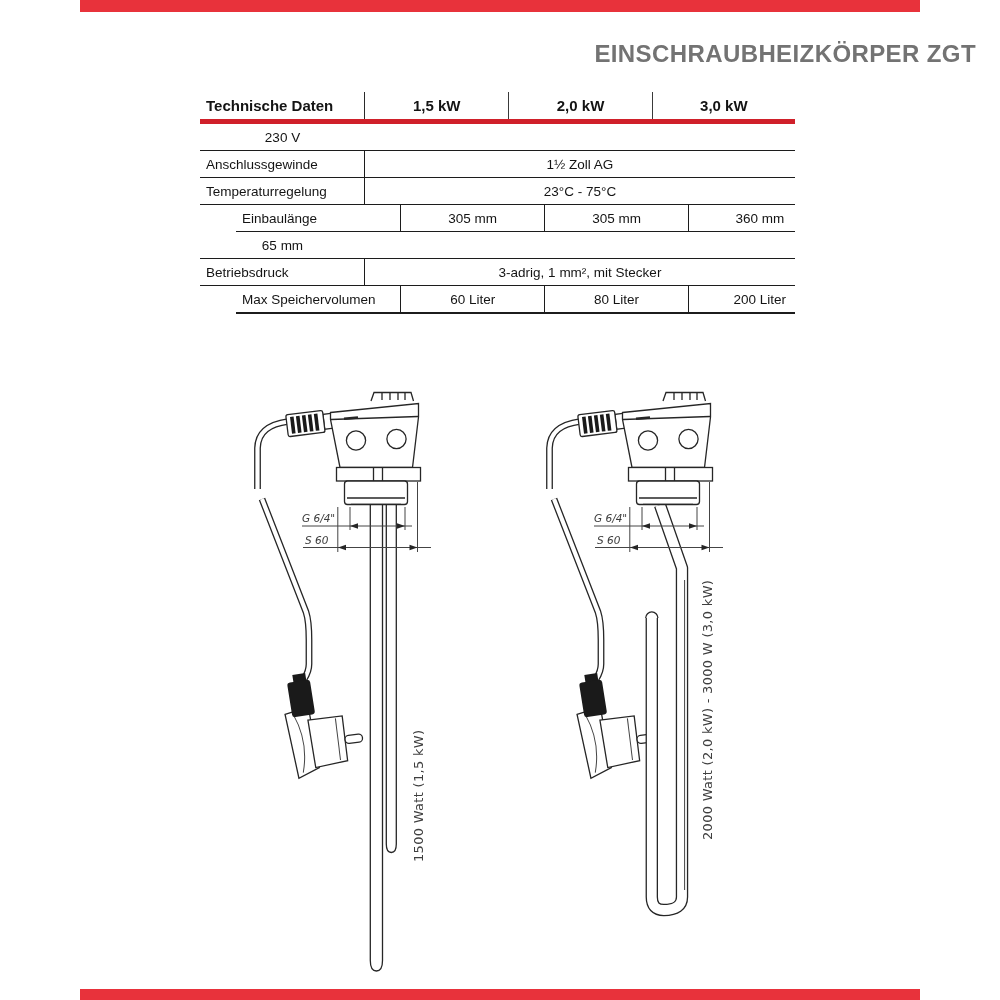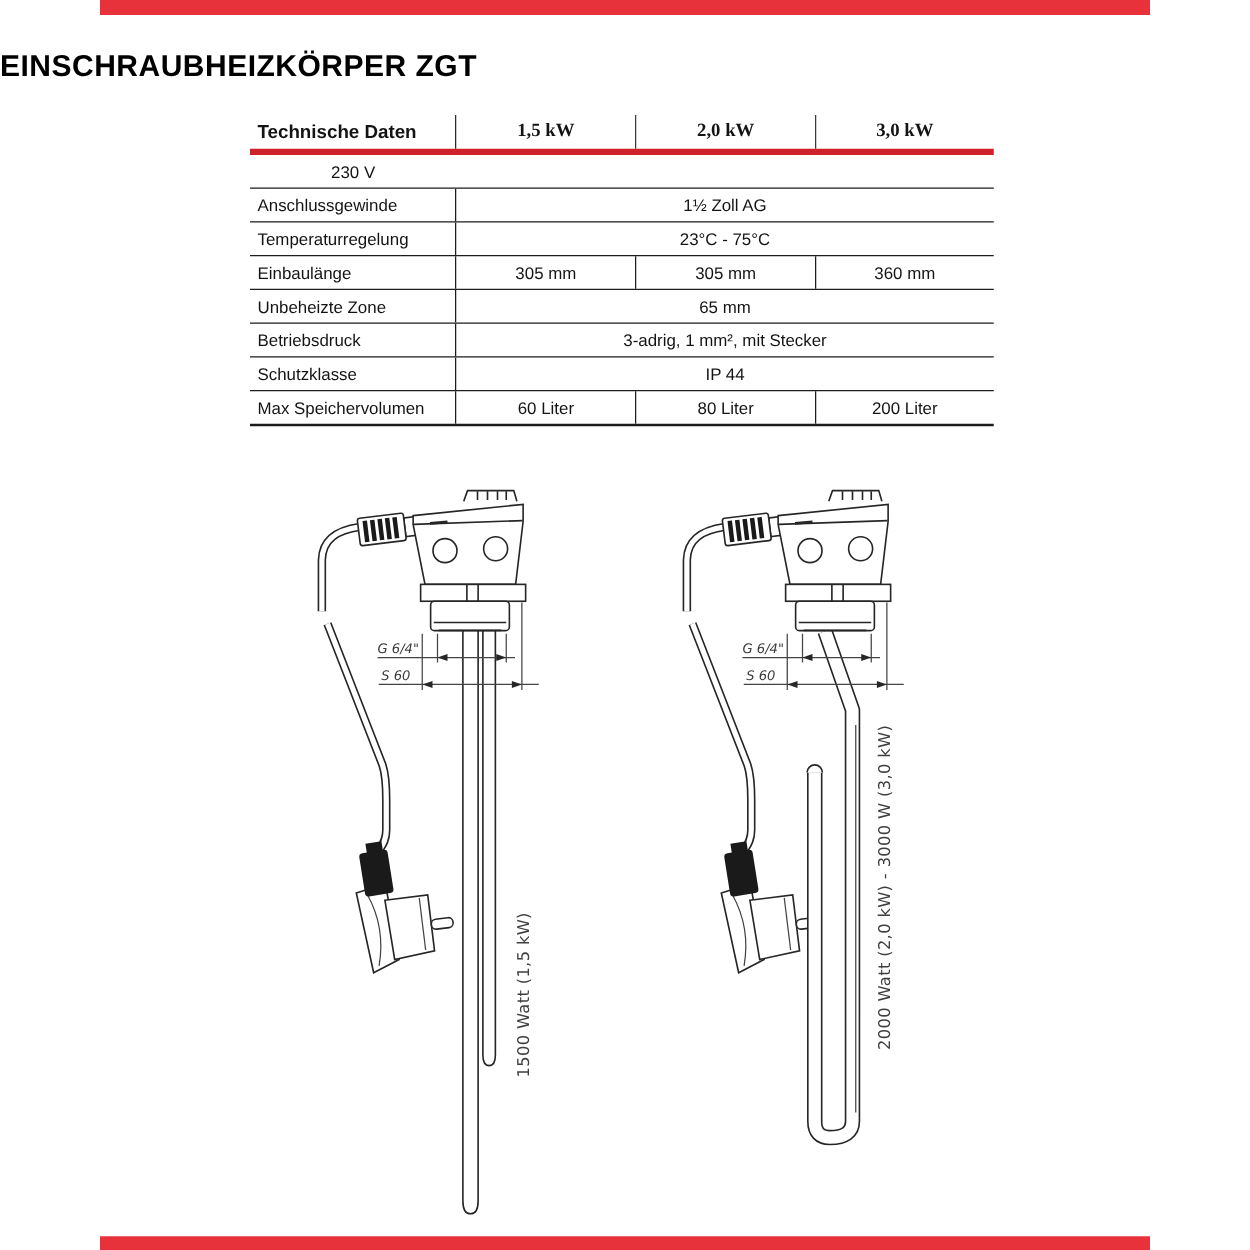--- a/index.html
+++ b/index.html
@@ -2,34 +2,34 @@
 <html><head>
 <meta charset="utf-8">
 <style>
   html,body{margin:0;padding:0;background:#ffffff;}
   body{width:1000px;height:1000px;position:relative;font-family:"Liberation Sans",sans-serif;color:#141414;overflow:hidden;}
 
   .redbar{position:absolute;left:80px;width:840px;background:#e8323b;}
   .redbar.top{top:0;height:12px;}
   .redbar.bottom{top:989px;height:11px;}
 
-  .page-title{position:absolute;top:40px;left:0;width:976px;text-align:left;
-    font-size:24px;font-weight:bold;letter-spacing:.4px;color:#000000;}
+  .page-title{position:absolute;top:40px;left:0;width:976px;text-align:right;
+    font-size:24px;font-weight:bold;letter-spacing:.4px;color:#737373;}
 
   
   .tech-table{position:absolute;left:200px;top:92px;width:595px;}
   .thead{display:grid;grid-template-columns:165px 143.4px 143.3px 143.3px;height:27px;}
   .thead .hcell{display:flex;align-items:center;font-weight:bold;font-size:15px;}
   .thead .hlabel{padding-left:6px;border-right:1.5px solid #2a2a2a;}
-  .thead .hval{justify-content:center;font-family:Liberation Serif, serif;}
+  .thead .hval{justify-content:center;}
   .thead .hval + .hval{border-left:1.2px solid #3a3a3a;}
   .redrule{height:5px;background:#d0202a;}
   .trow{display:grid;grid-template-columns:165px 430px;height:26px;
     border-bottom:1.6px solid #1c1c1c;font-size:13.5px;}
-  .trow.cols3{grid-template-columns:165px 143.4px 143.3px 143.3px;}
+  .trow.cols3{grid-template-columns:165px 143.4px 143.3px 143.3px;margin-left:36px;}
   .trow:last-child{border-bottom:2.2px solid #1c1c1c;}
   .tcell{display:flex;align-items:center;height:100%;}
   .tlabel{padding-left:6px;border-right:1.6px solid #1c1c1c;}
   .tval{justify-content:center;text-align:center;}
   .cols3 .tval + .tval{border-left:1.6px solid #1c1c1c;}
 
   
   svg{position:absolute;}
   .ln{stroke:#262626;stroke-width:1.3;fill:none;}
   .lnw{stroke:#262626;stroke-width:1.3;fill:#ffffff;}
@@ -70,30 +70,25 @@
     <div class="tcell tlabel">Temperaturregelung</div>
     <div class="tcell tval">23°C - 75°C</div>
   </div>
   <div class="trow cols3">
     <div class="tcell tlabel">Einbaulänge</div>
     <div class="tcell tval">305 mm</div>
     <div class="tcell tval">305 mm</div>
     <div class="tcell tval">360 mm</div>
   </div>
   <div class="trow">
-    <div class="tcell tlabel">Unbeheizte Zone</div>
     <div class="tcell tval">65 mm</div>
   </div>
   <div class="trow">
     <div class="tcell tlabel">Betriebsdruck</div>
     <div class="tcell tval">3-adrig, 1 mm², mit Stecker</div>
-  </div>
-  <div class="trow">
-    <div class="tcell tlabel">Schutzklasse</div>
-    <div class="tcell tval">IP 44</div>
   </div>
   <div class="trow cols3">
     <div class="tcell tlabel">Max Speichervolumen</div>
     <div class="tcell tval">60 Liter</div>
     <div class="tcell tval">80 Liter</div>
     <div class="tcell tval">200 Liter</div>
   </div>
 </div>
 
 <svg style="left:238px;top:385px" width="330" height="605" viewBox="238 385 330 605">

